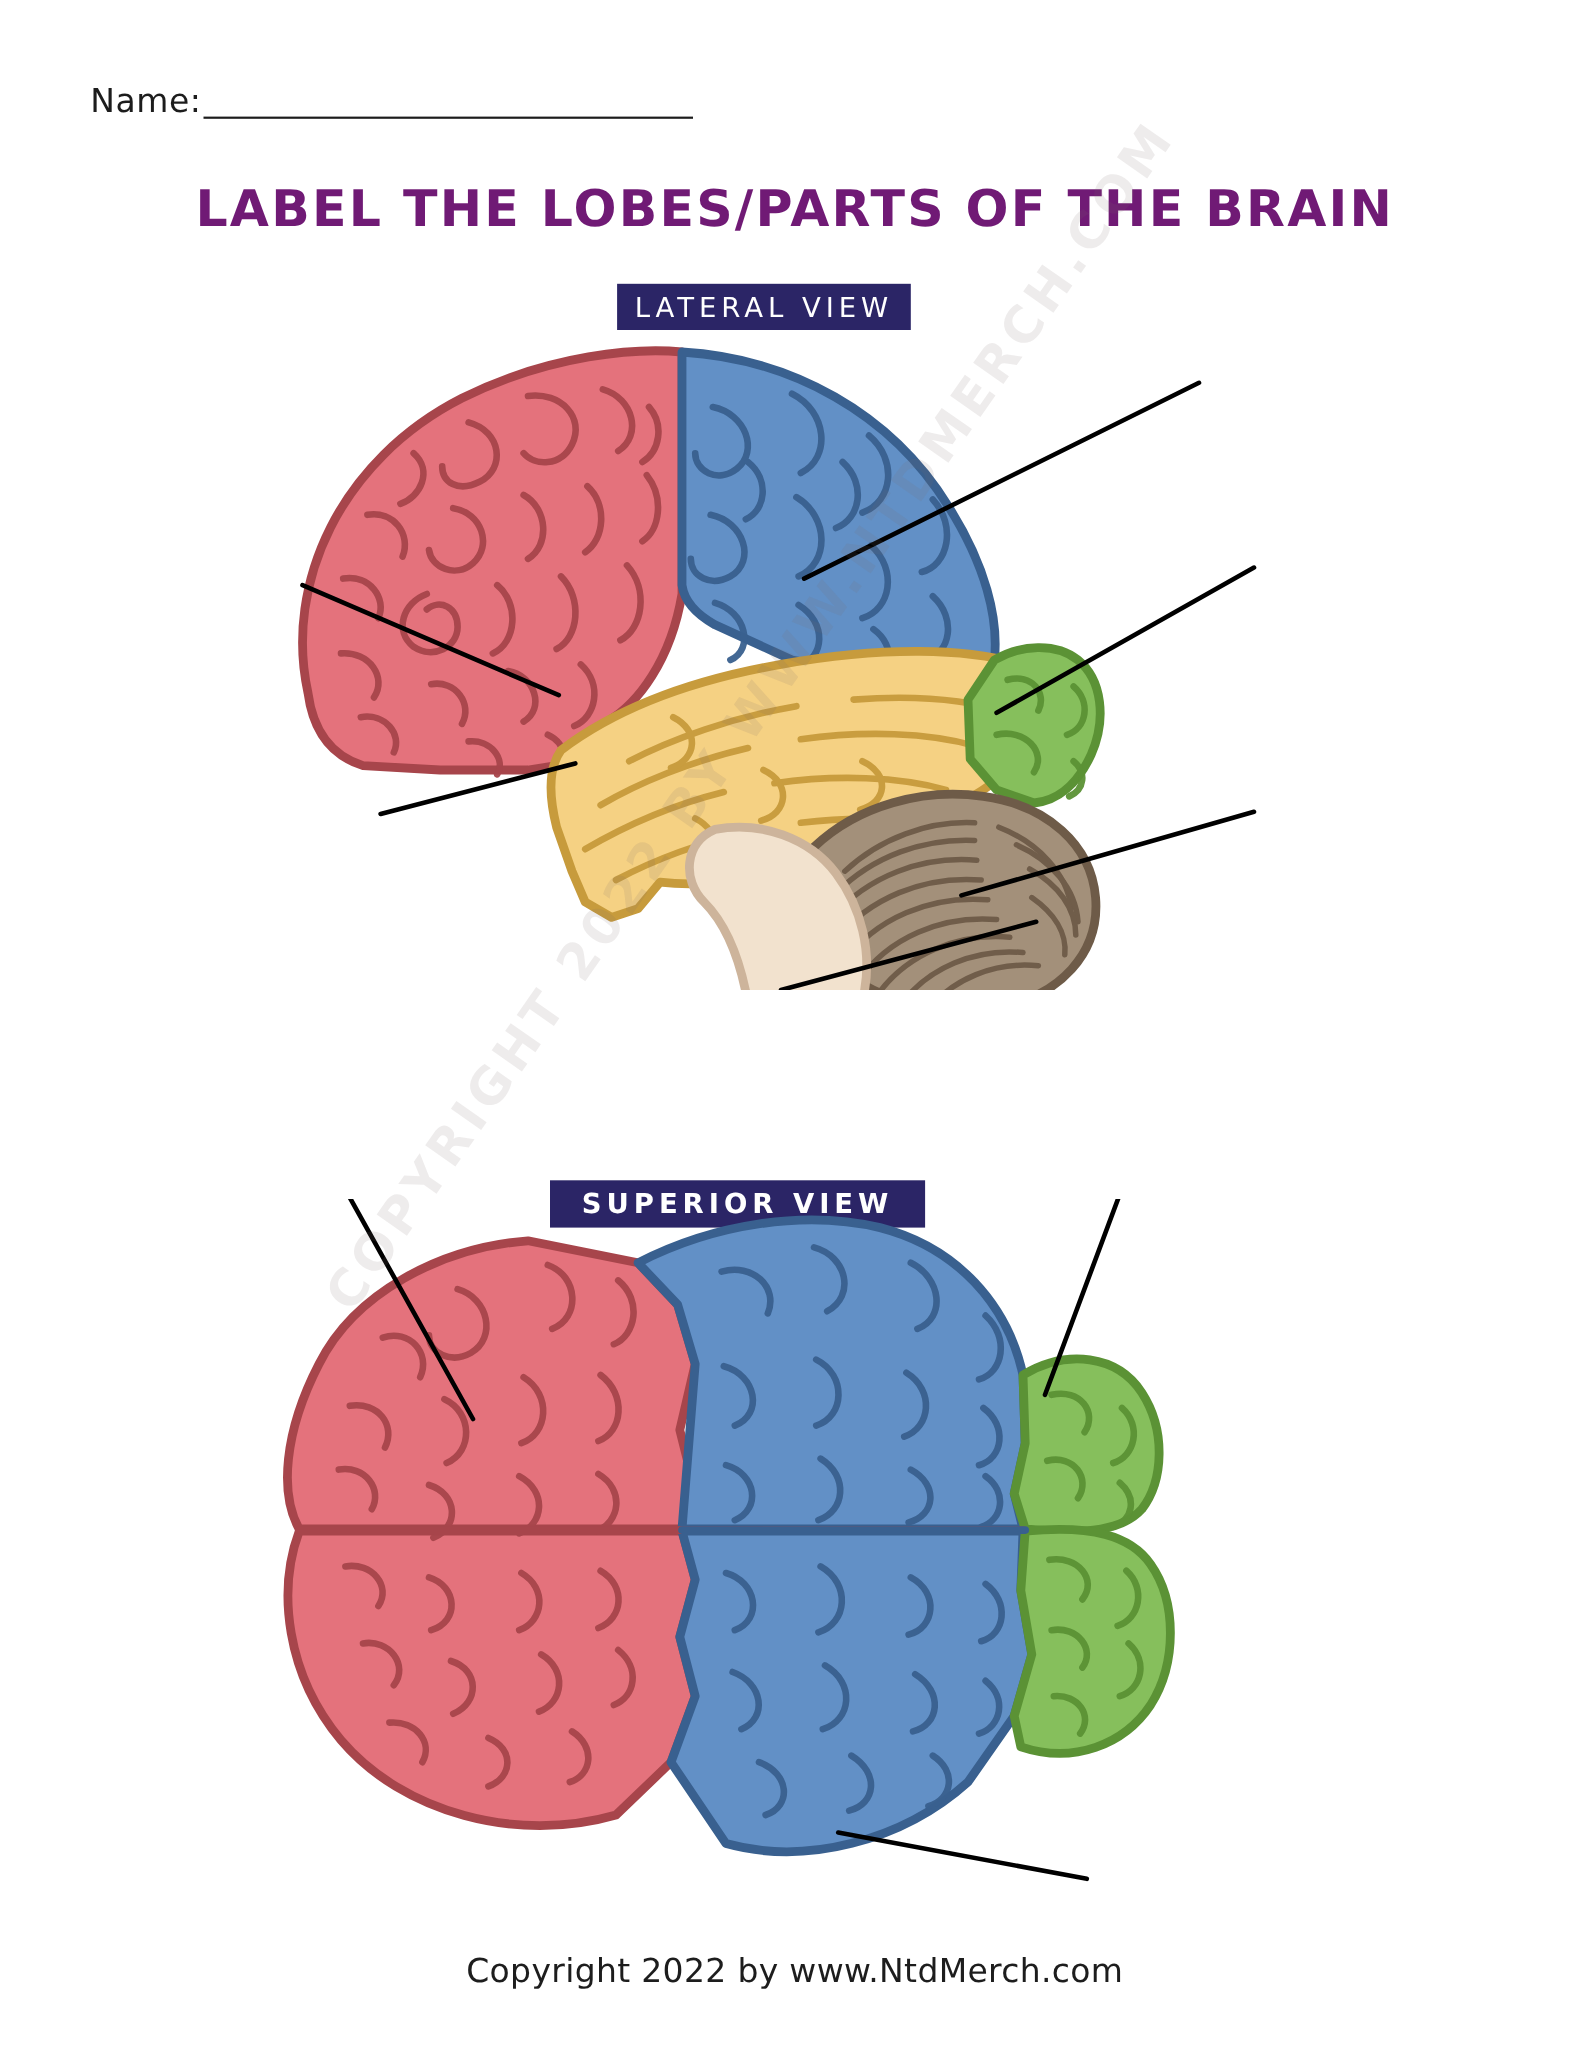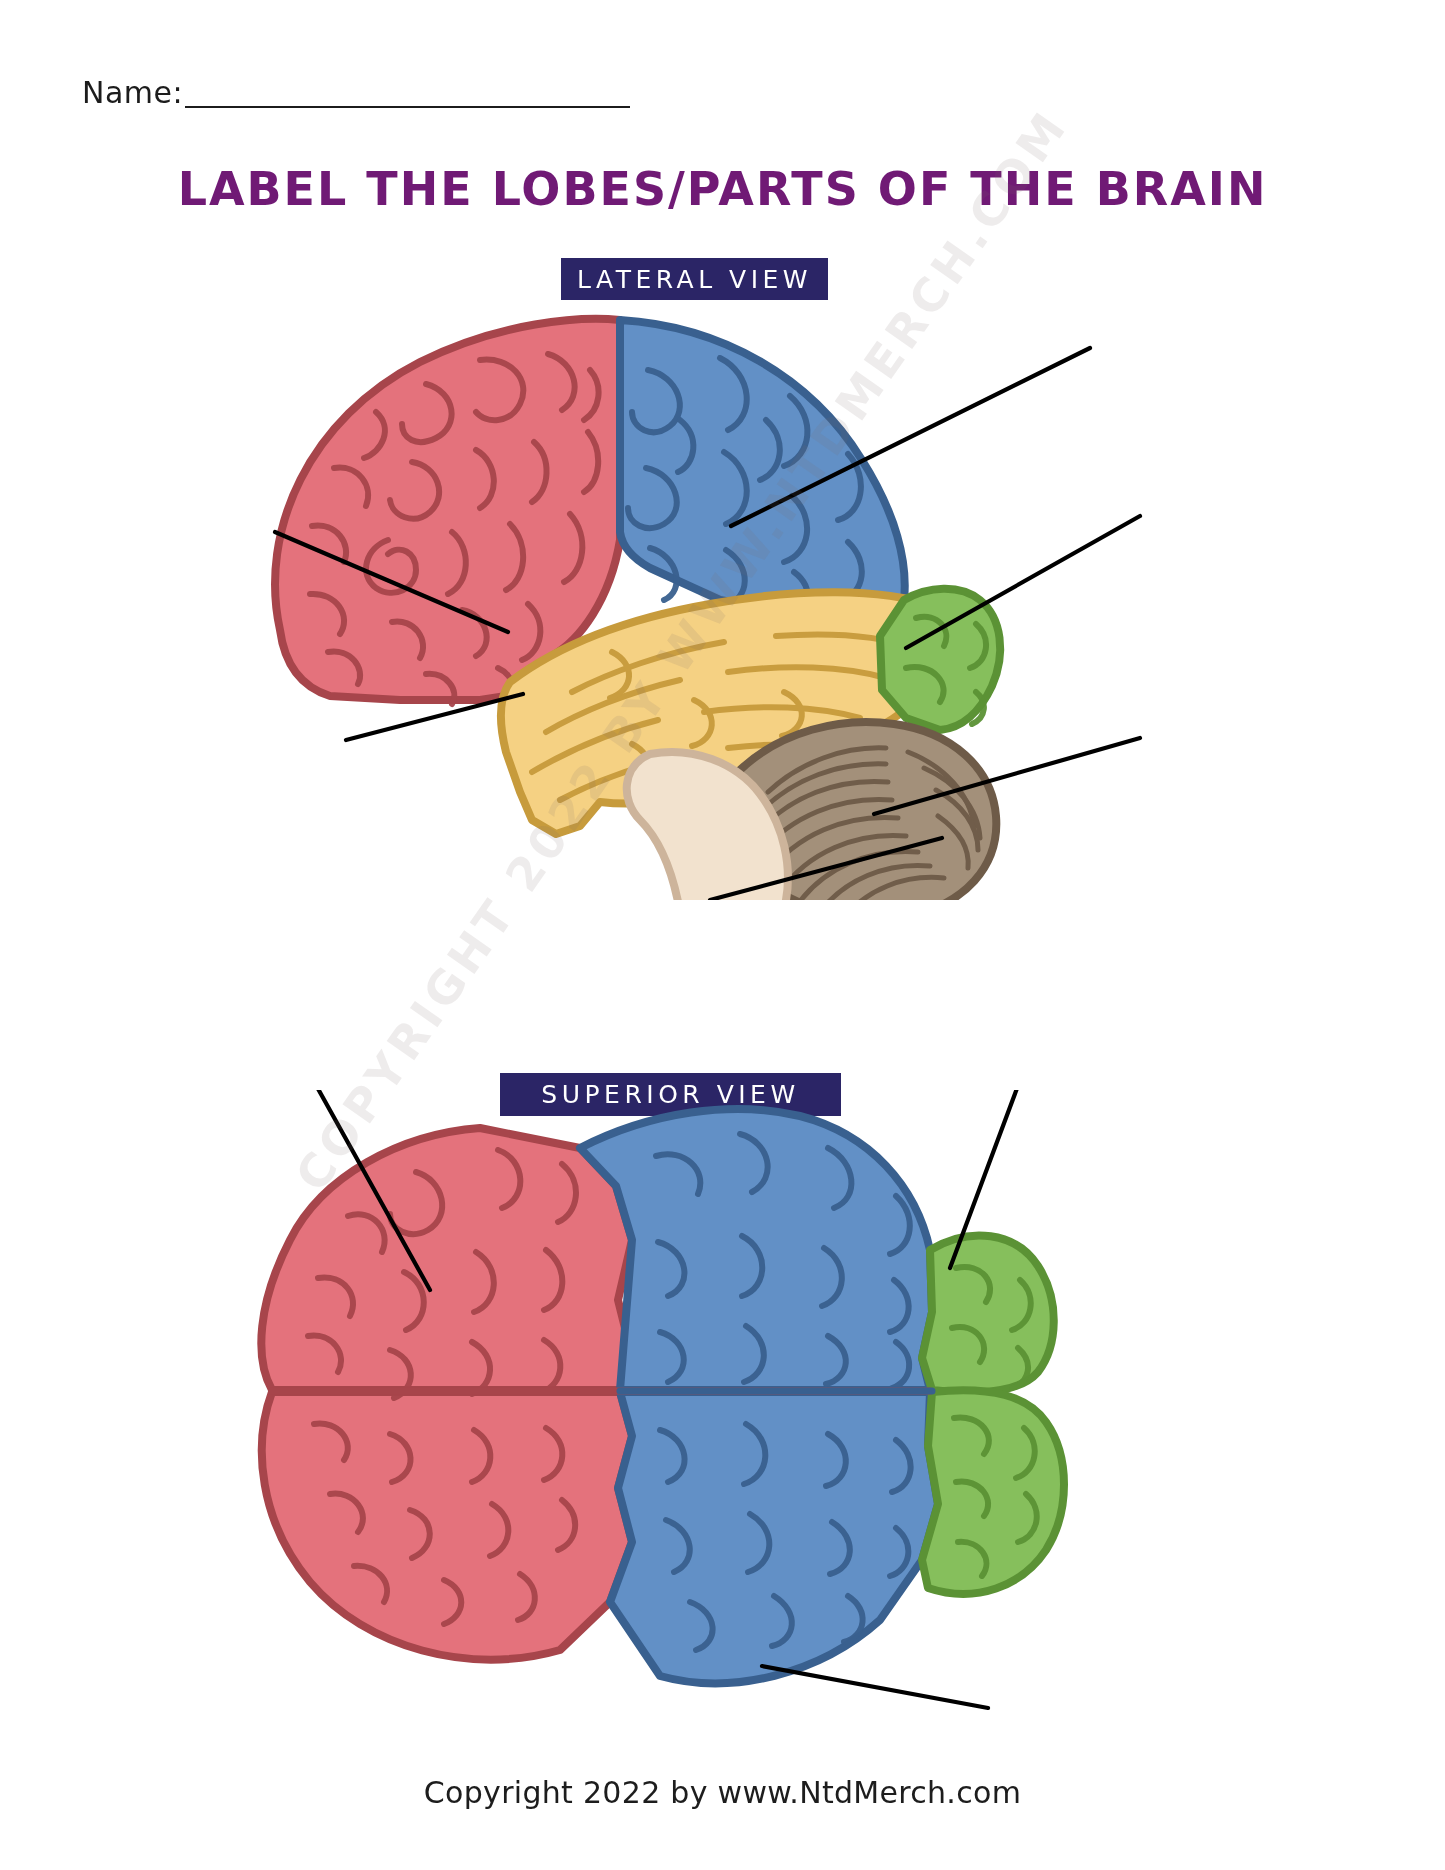--- a/index.html
+++ b/index.html
@@ -31,21 +31,21 @@
 
   
   .badge{
     position:absolute;background:#2b2566;color:#ffffff;
     font-family:"DejaVu Sans", sans-serif;font-weight:400;
     letter-spacing:4.5px;font-size:25px;
     display:flex;align-items:center;justify-content:center;
     box-sizing:border-box;
   }
   #badge-lateral{left:561px;top:258px;width:267px;height:42px;}
-  #badge-superior{left:500px;top:1073px;width:341px;height:43px;}
+  #badge-superior{left:500px;top:1073px;width:341px;height:43px;font-weight:bold;}
 
   
   .figure{position:absolute;}
   #fig-lateral{left:180px;top:300px;width:1090px;height:600px;}
   #fig-superior{left:180px;top:1090px;width:1000px;height:640px;}
   .figure svg{display:block;width:100%;height:100%;}
 
   
   .watermark{
     position:absolute;left:175px;top:430px;width:760px;height:780px;

